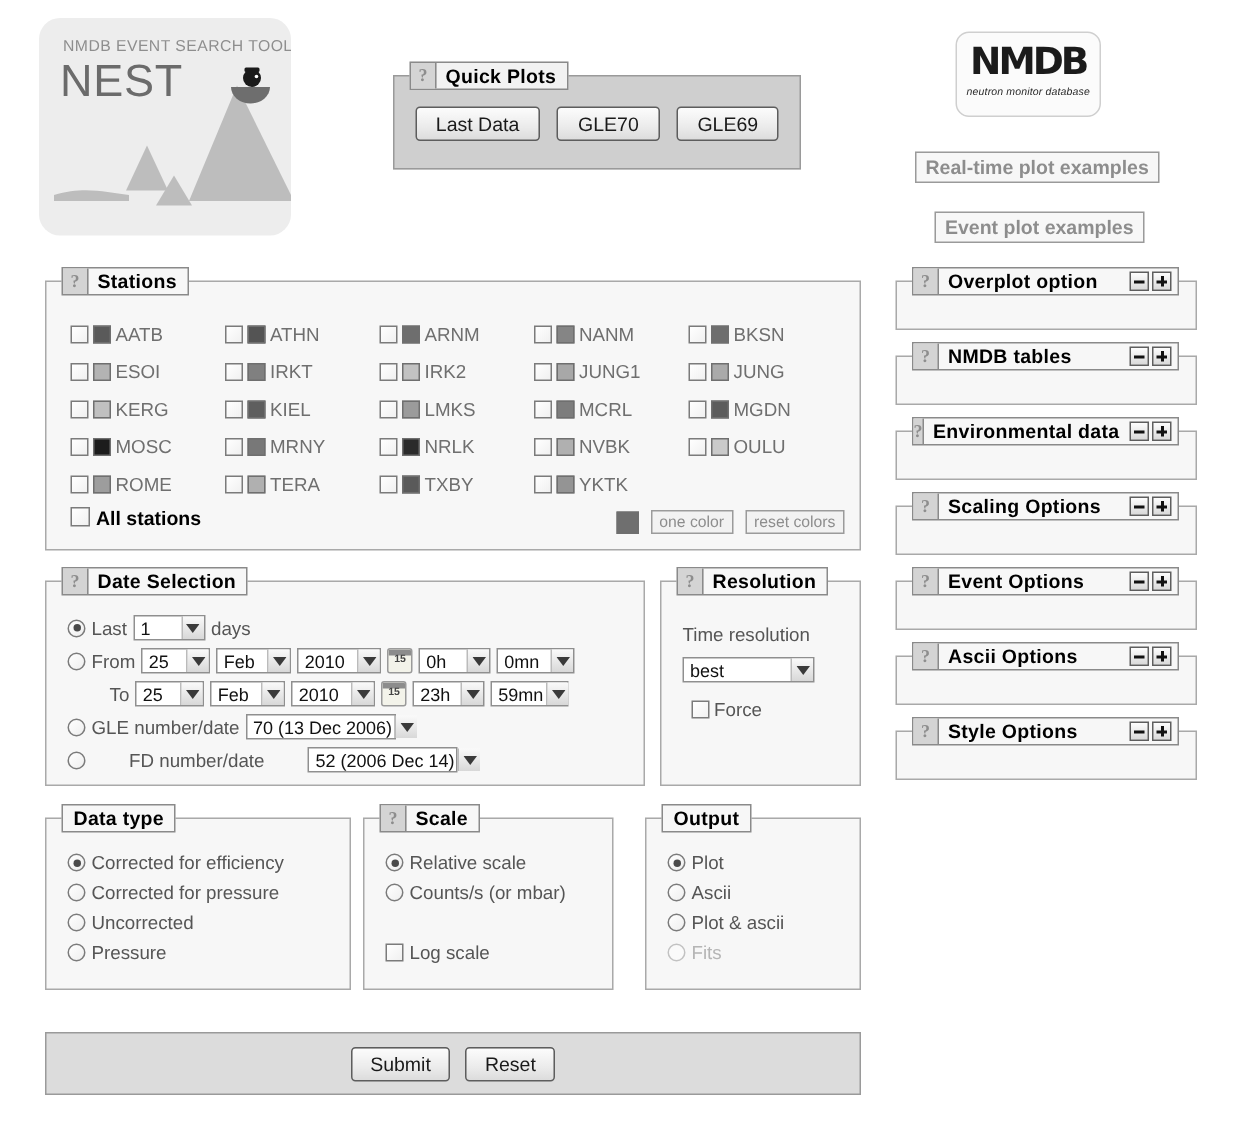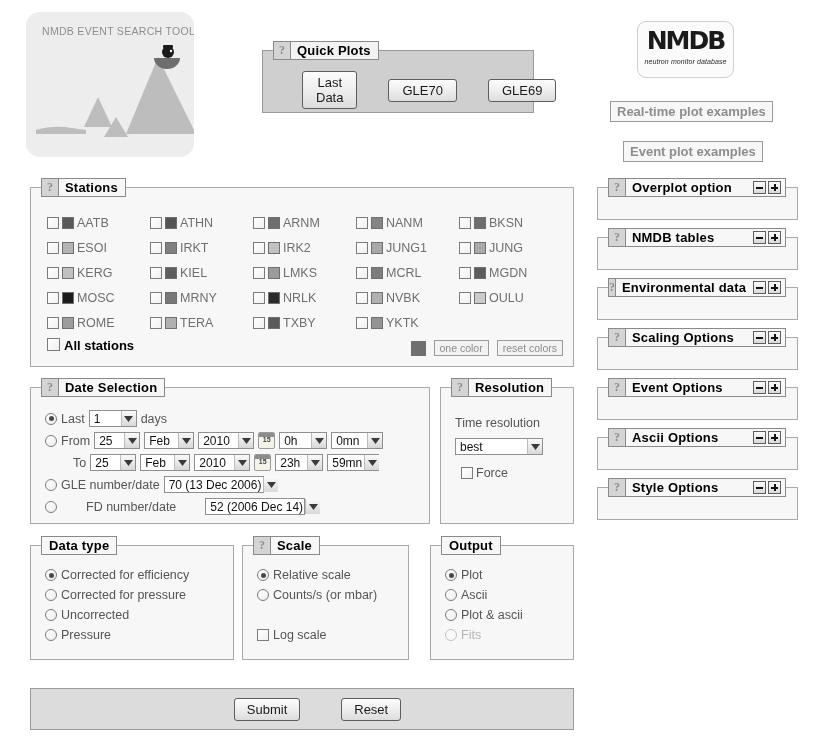--- a/index.html
+++ b/index.html
@@ -88,21 +88,20 @@
   }
   .btn3d {
     background: linear-gradient(#fcfcfc,#ebebeb 60%,#dcdcdc);
     border: 1px solid #5d5d5d;
     border-radius: 3px;
     padding: 3px 13px;
     font-size: 13px;
     font-family: "Liberation Sans", sans-serif;
     color: #1a1a1a;
     cursor: pointer;
-    margin-left: 31px;
   }
 
   
   #nmdb-logo {
     position: absolute; left: 637px; top: 21px;
     width: 95px; height: 55px;
     background: #fbfbfb;
     border: 1px solid #cfcfcf;
     border-radius: 9px;
   }
@@ -309,20 +308,21 @@
     <polygon points="58,115 72,85 86,115" fill="#bdbdbd"></polygon>
     <polygon points="78,125 90,105 102,125" fill="#bdbdbd"></polygon>
     <polygon points="100,122 132,45 170,122" fill="#bdbdbd"></polygon>
     <path d="M10 118 C 30 112, 44 116, 60 118 L 60 122 L 10 122 Z" fill="#bdbdbd"></path>
     <path d="M128 46 a 13 11 0 0 0 26 0 z" fill="#6e6e6e"></path>
     <circle cx="142" cy="40" r="6" fill="#1b1b1b"></circle>
     <rect x="137" y="33" width="10" height="3" rx="1" fill="#1b1b1b"></rect>
     <circle cx="145" cy="39" r="1.2" fill="#ffffff"></circle>
   </svg>
   <div class="subtitle">NMDB EVENT SEARCH TOOL</div>
+  <div class="bigtitle">NEST</div>
 </div>
 
 <div class="fs" id="quick-plots">
   <div class="legend">
     <span class="qmark">?</span>
     <span class="ltext">Quick Plots</span>
   </div>
   <div class="qp-row">
     <button class="btn3d">Last Data</button>
     <button class="btn3d">GLE70</button>

